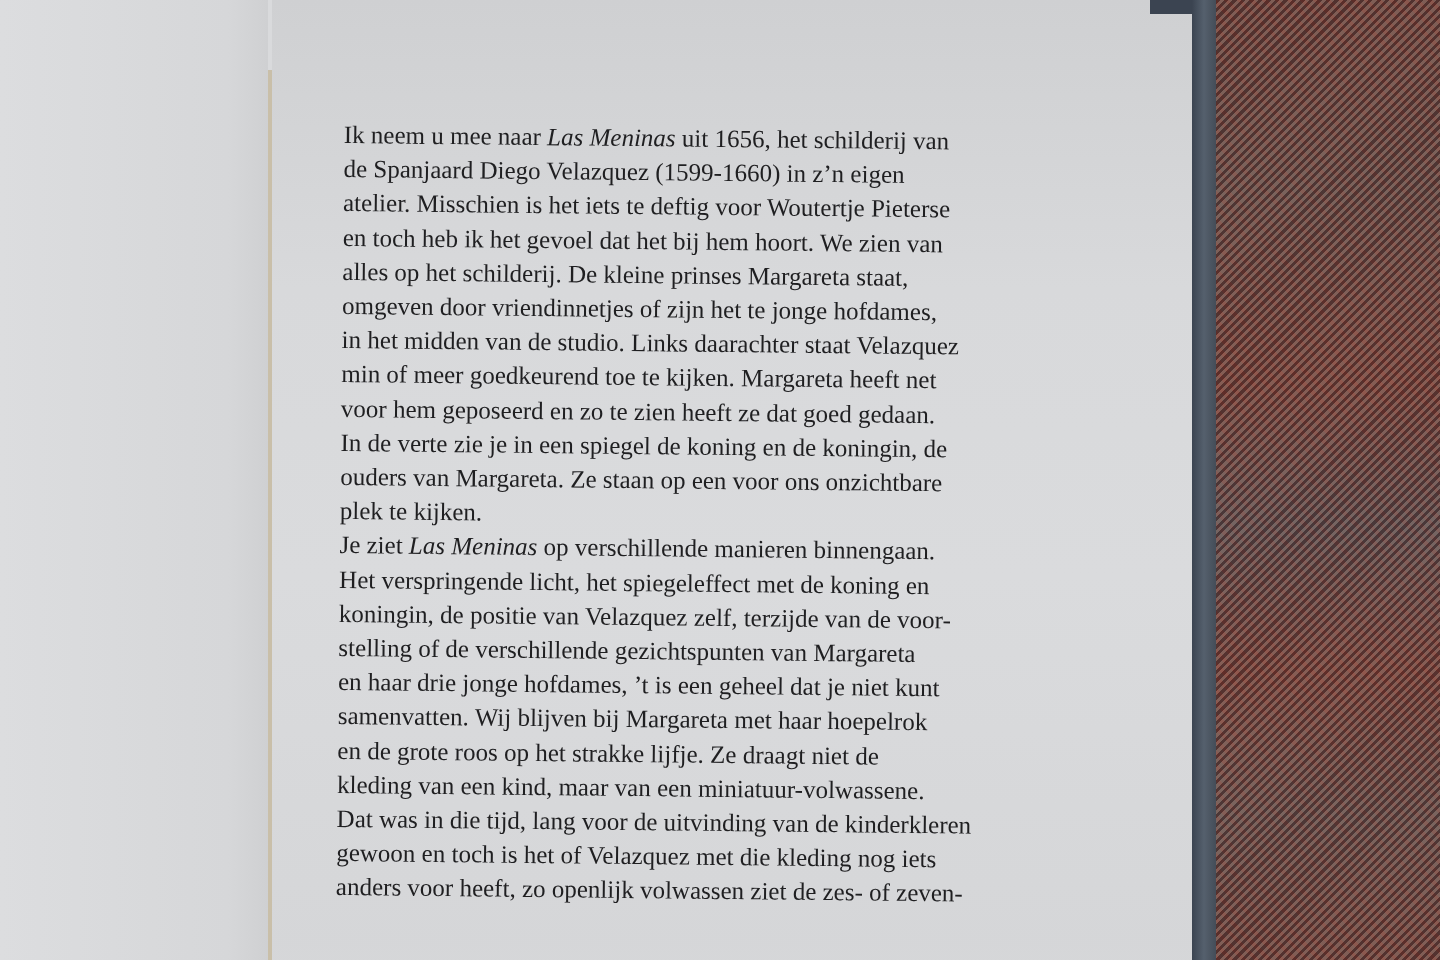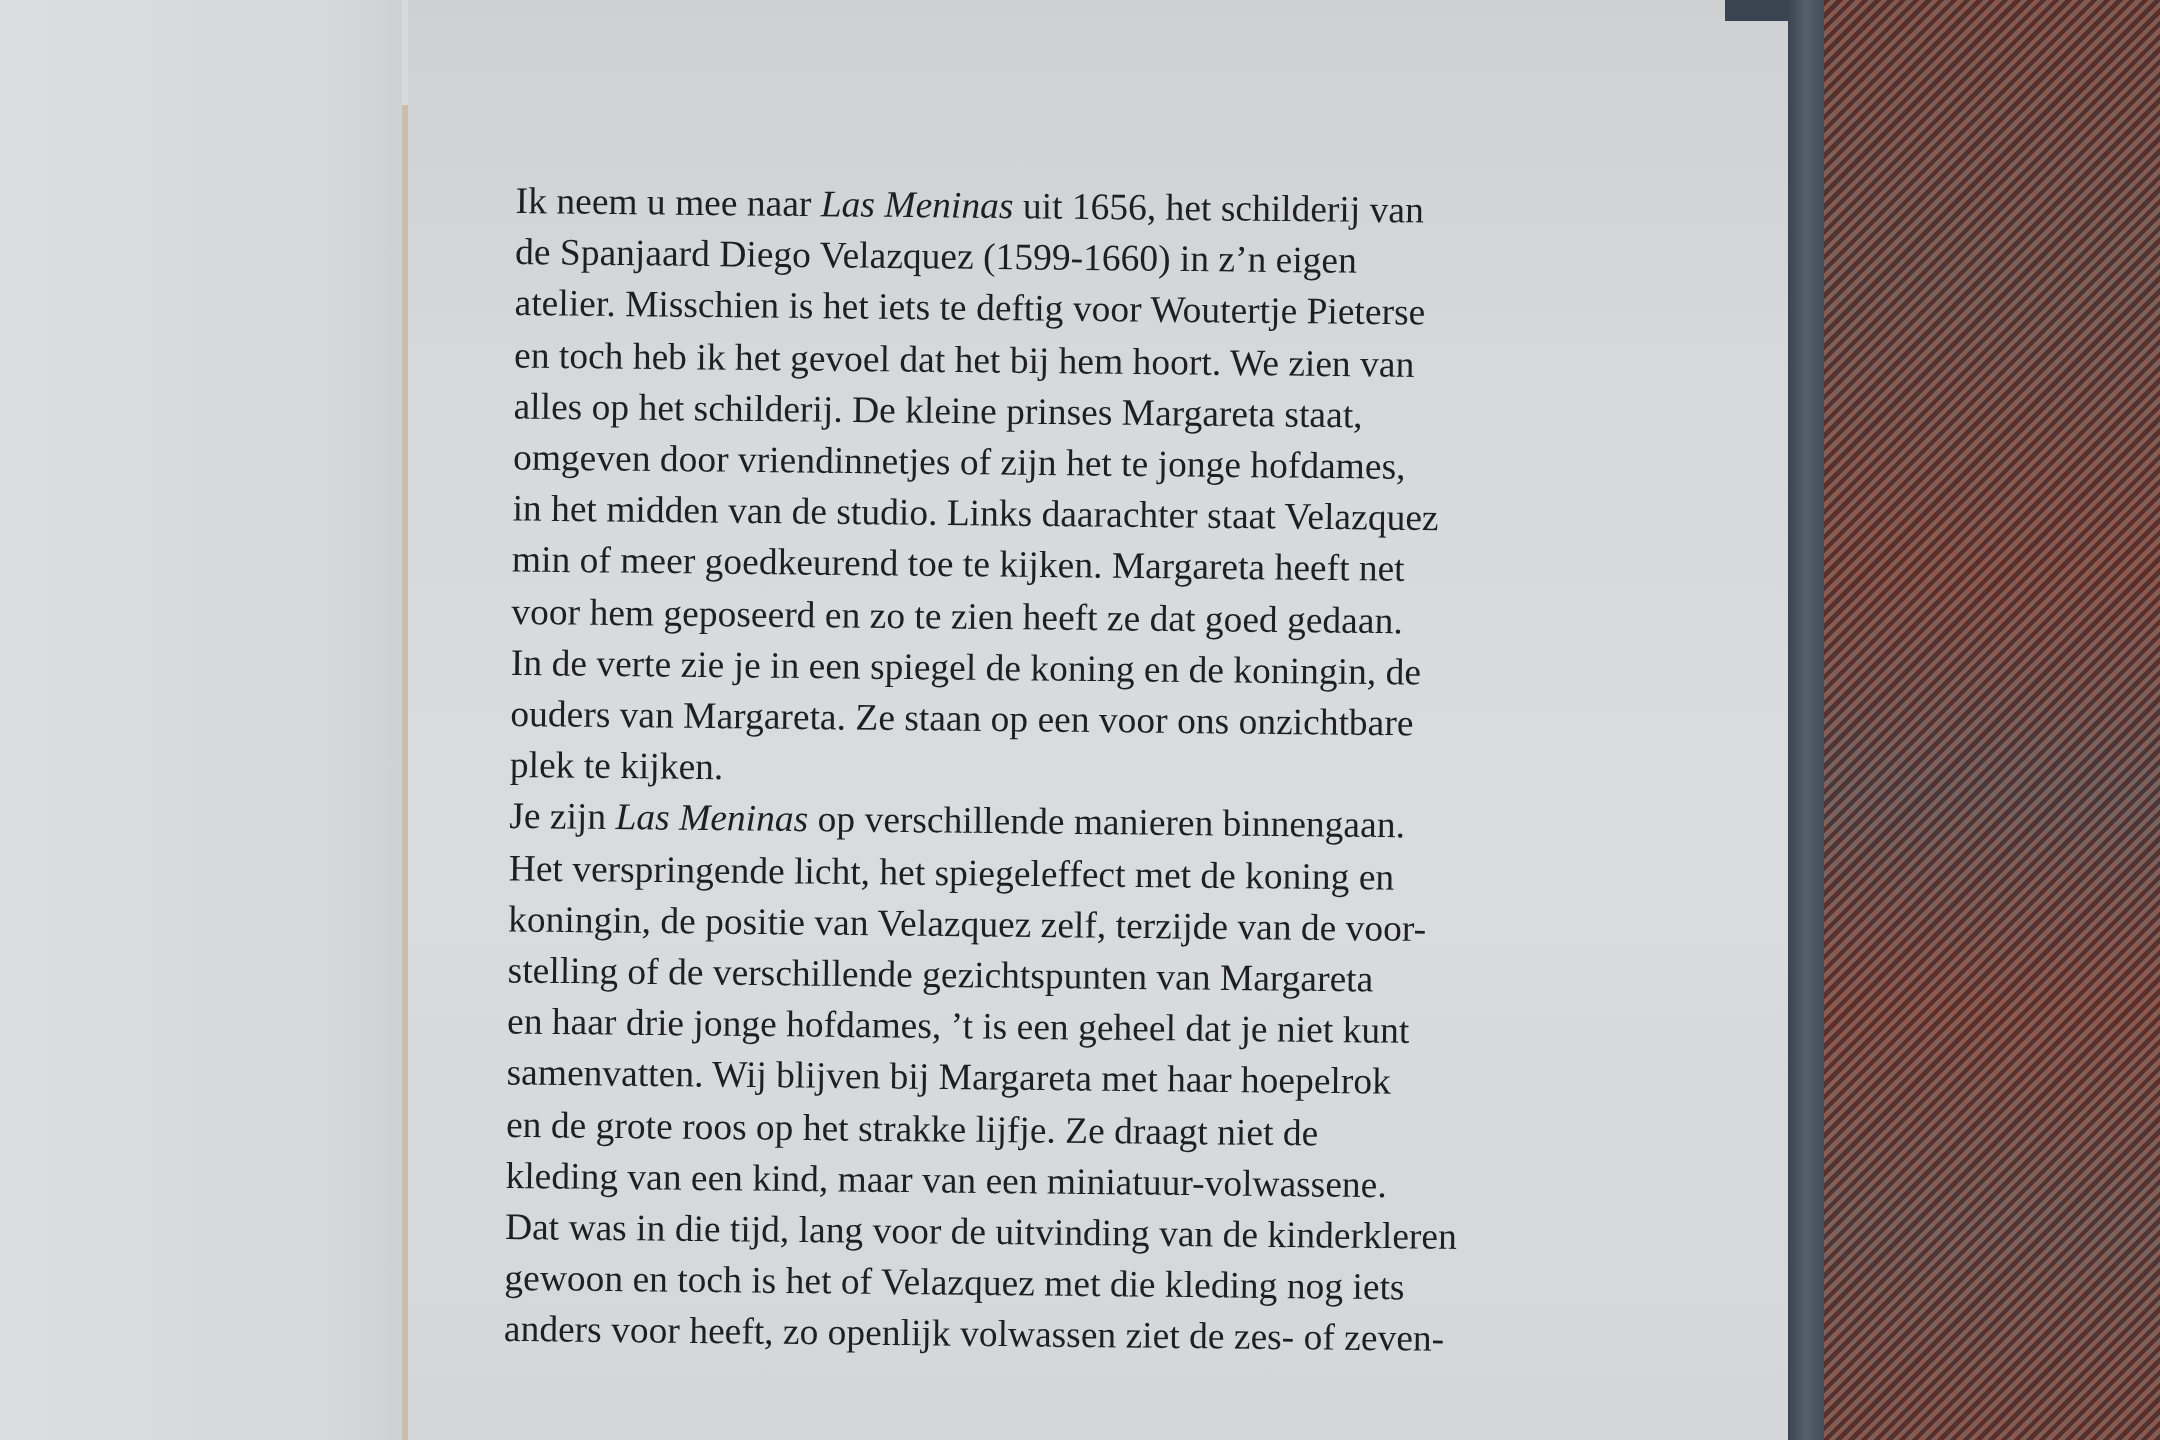--- a/index.html
+++ b/index.html
@@ -64,21 +64,21 @@
   <span class="line"><span>atelier. Misschien is het iets te deftig voor Woutertje Pieterse</span></span>
   <span class="line"><span>en toch heb ik het gevoel dat het bij hem hoort. We zien van</span></span>
   <span class="line"><span>alles op het schilderij. De kleine prinses Margareta staat,</span></span>
   <span class="line"><span>omgeven door vriendinnetjes of zijn het te jonge hofdames,</span></span>
   <span class="line"><span>in het midden van de studio. Links daarachter staat Velazquez</span></span>
   <span class="line"><span>min of meer goedkeurend toe te kijken. Margareta heeft net</span></span>
   <span class="line"><span>voor hem geposeerd en zo te zien heeft ze dat goed gedaan.</span></span>
   <span class="line"><span>In de verte zie je in een spiegel de koning en de koningin, de</span></span>
   <span class="line"><span>ouders van Margareta. Ze staan op een voor ons onzichtbare</span></span>
   <span class="line"><span>plek te kijken.</span></span>
-  <span class="line"><span>Je zijn </span><em>Las Meninas</em><span> op verschillende manieren binnengaan.</span></span>
+  <span class="line"><span>Je ziet </span><em>Las Meninas</em><span> op verschillende manieren binnengaan.</span></span>
   <span class="line"><span>Het verspringende licht, het spiegeleffect met de koning en</span></span>
   <span class="line"><span>koningin, de positie van Velazquez zelf, terzijde van de voor-</span></span>
   <span class="line"><span>stelling of de verschillende gezichtspunten van Margareta</span></span>
   <span class="line"><span>en haar drie jonge hofdames, ’t is een geheel dat je niet kunt</span></span>
   <span class="line"><span>samenvatten. Wij blijven bij Margareta met haar hoepelrok</span></span>
   <span class="line"><span>en de grote roos op het strakke lijfje. Ze draagt niet de</span></span>
   <span class="line"><span>kleding van een kind, maar van een miniatuur-volwassene.</span></span>
   <span class="line"><span>Dat was in die tijd, lang voor de uitvinding van de kinderkleren</span></span>
   <span class="line"><span>gewoon en toch is het of Velazquez met die kleding nog iets</span></span>
   <span class="line"><span>anders voor heeft, zo openlijk volwassen ziet de zes- of zeven-</span></span>

